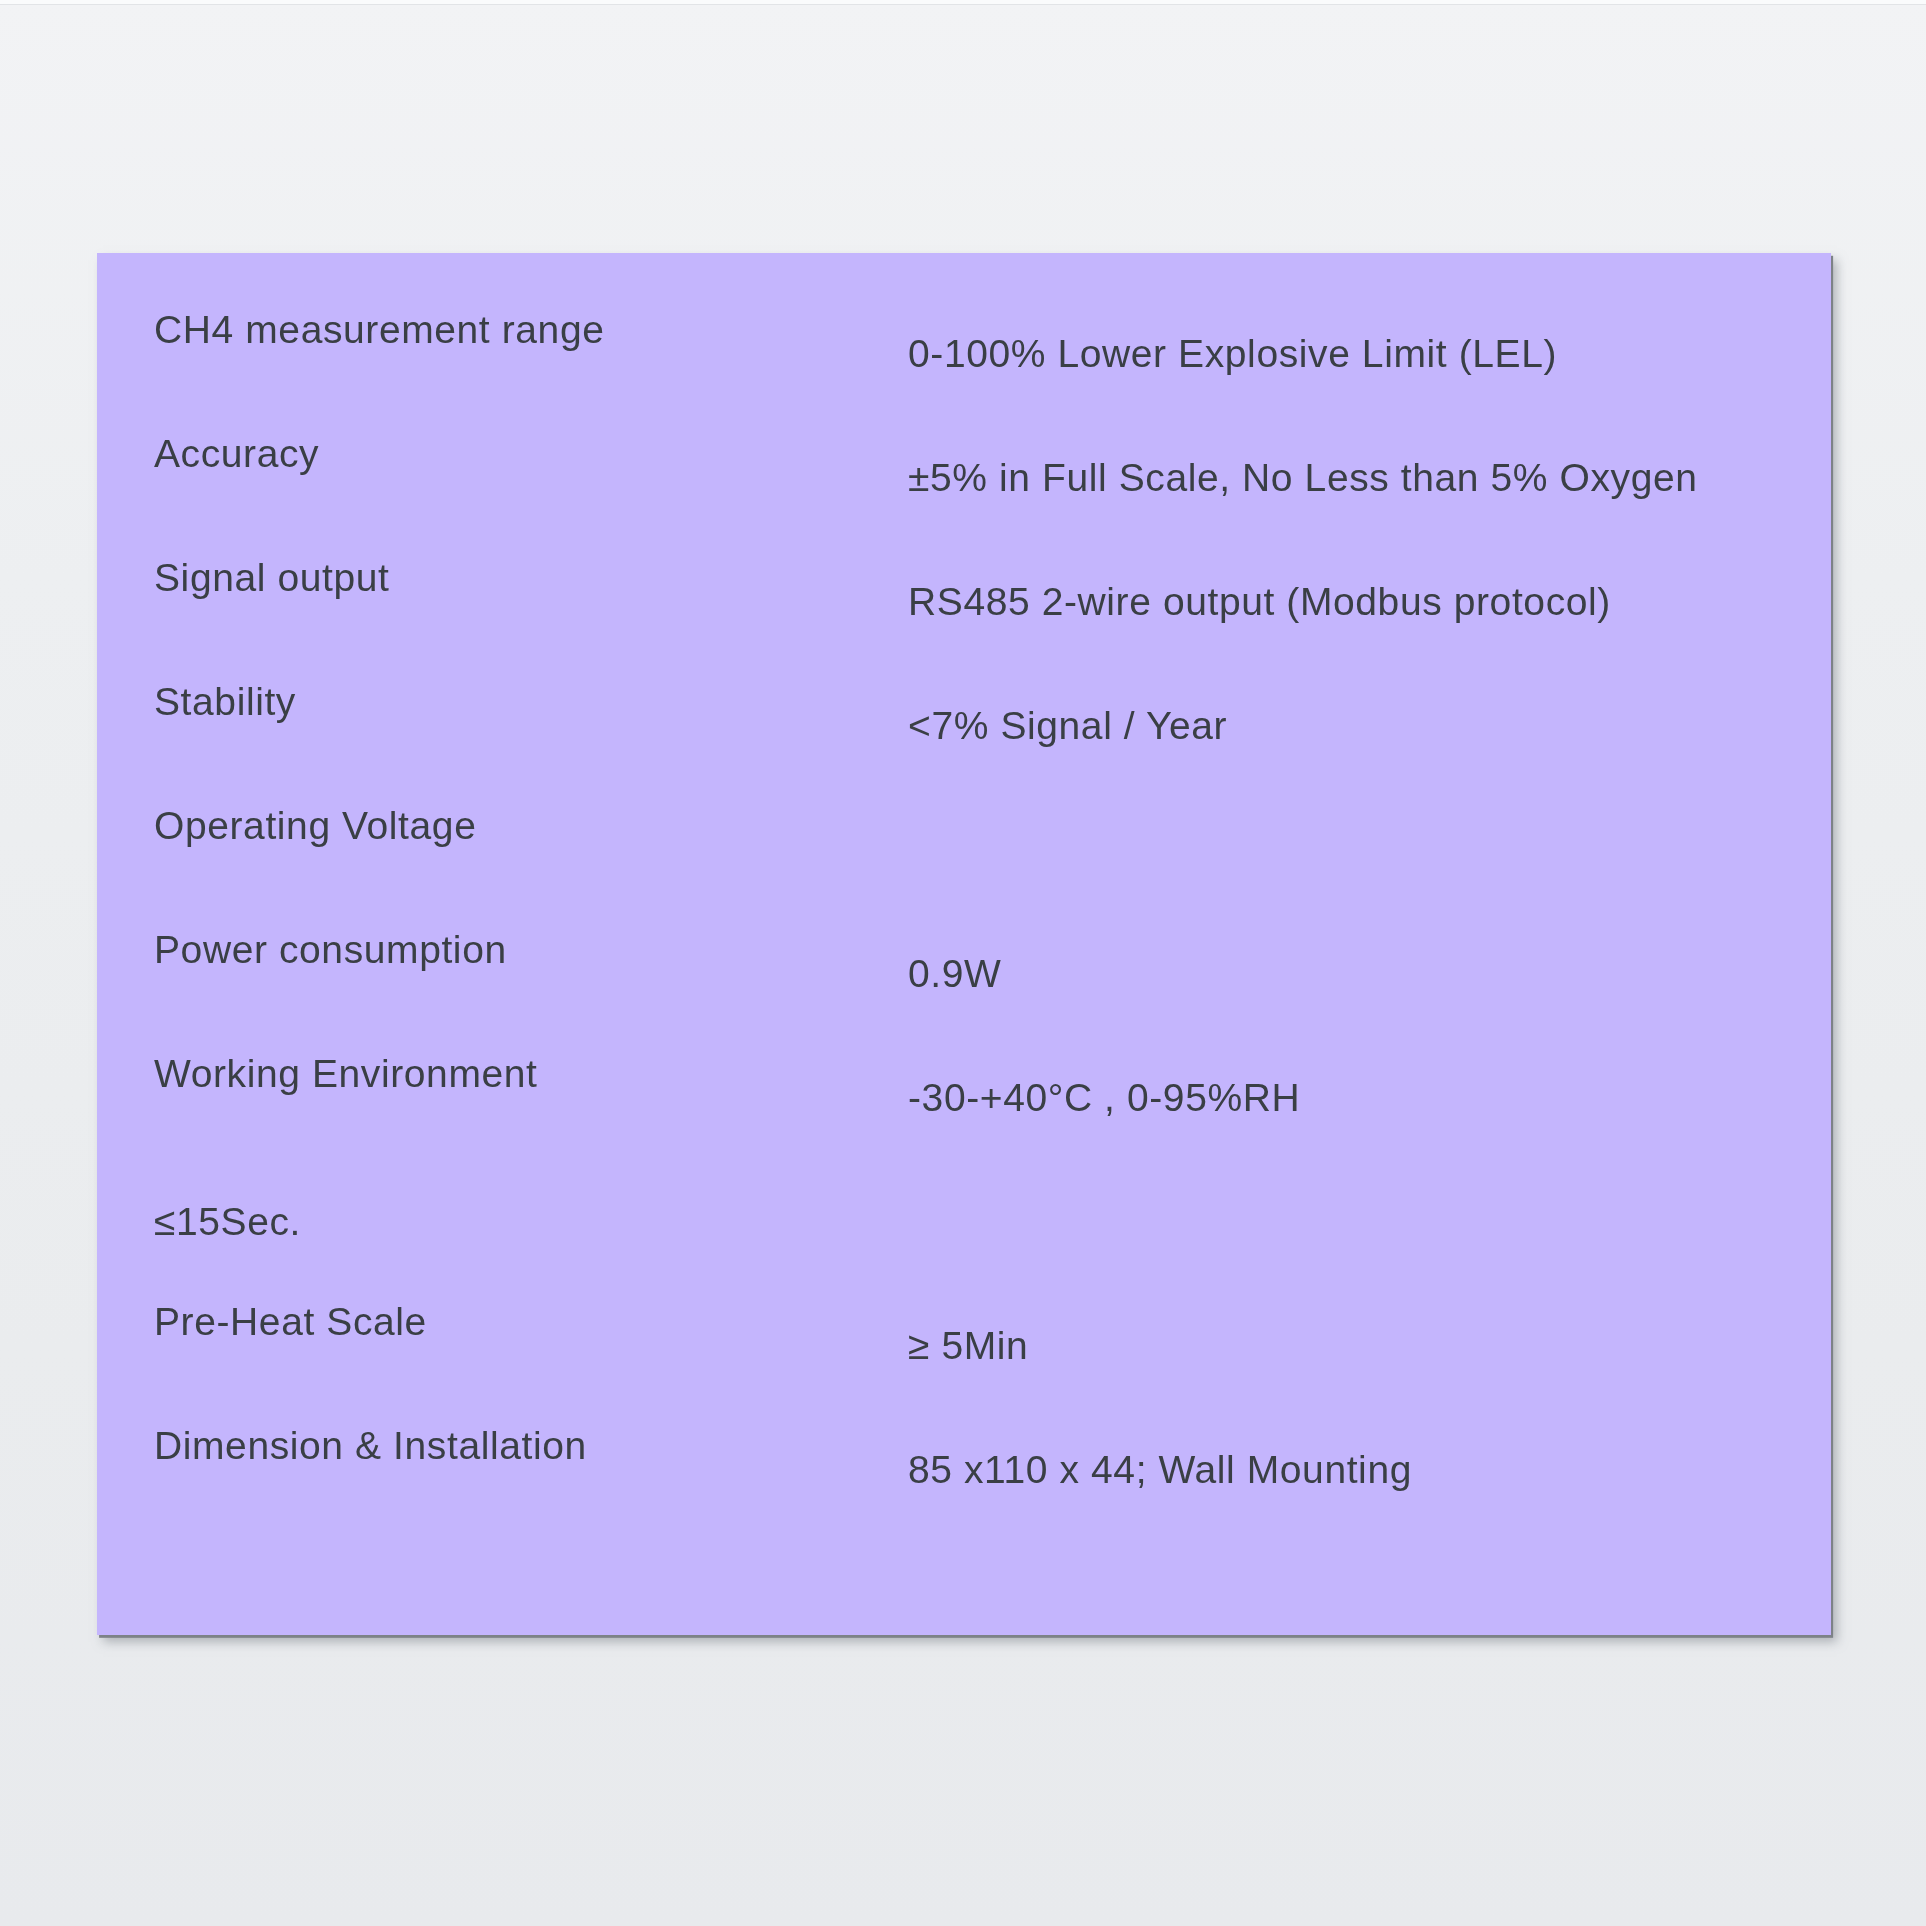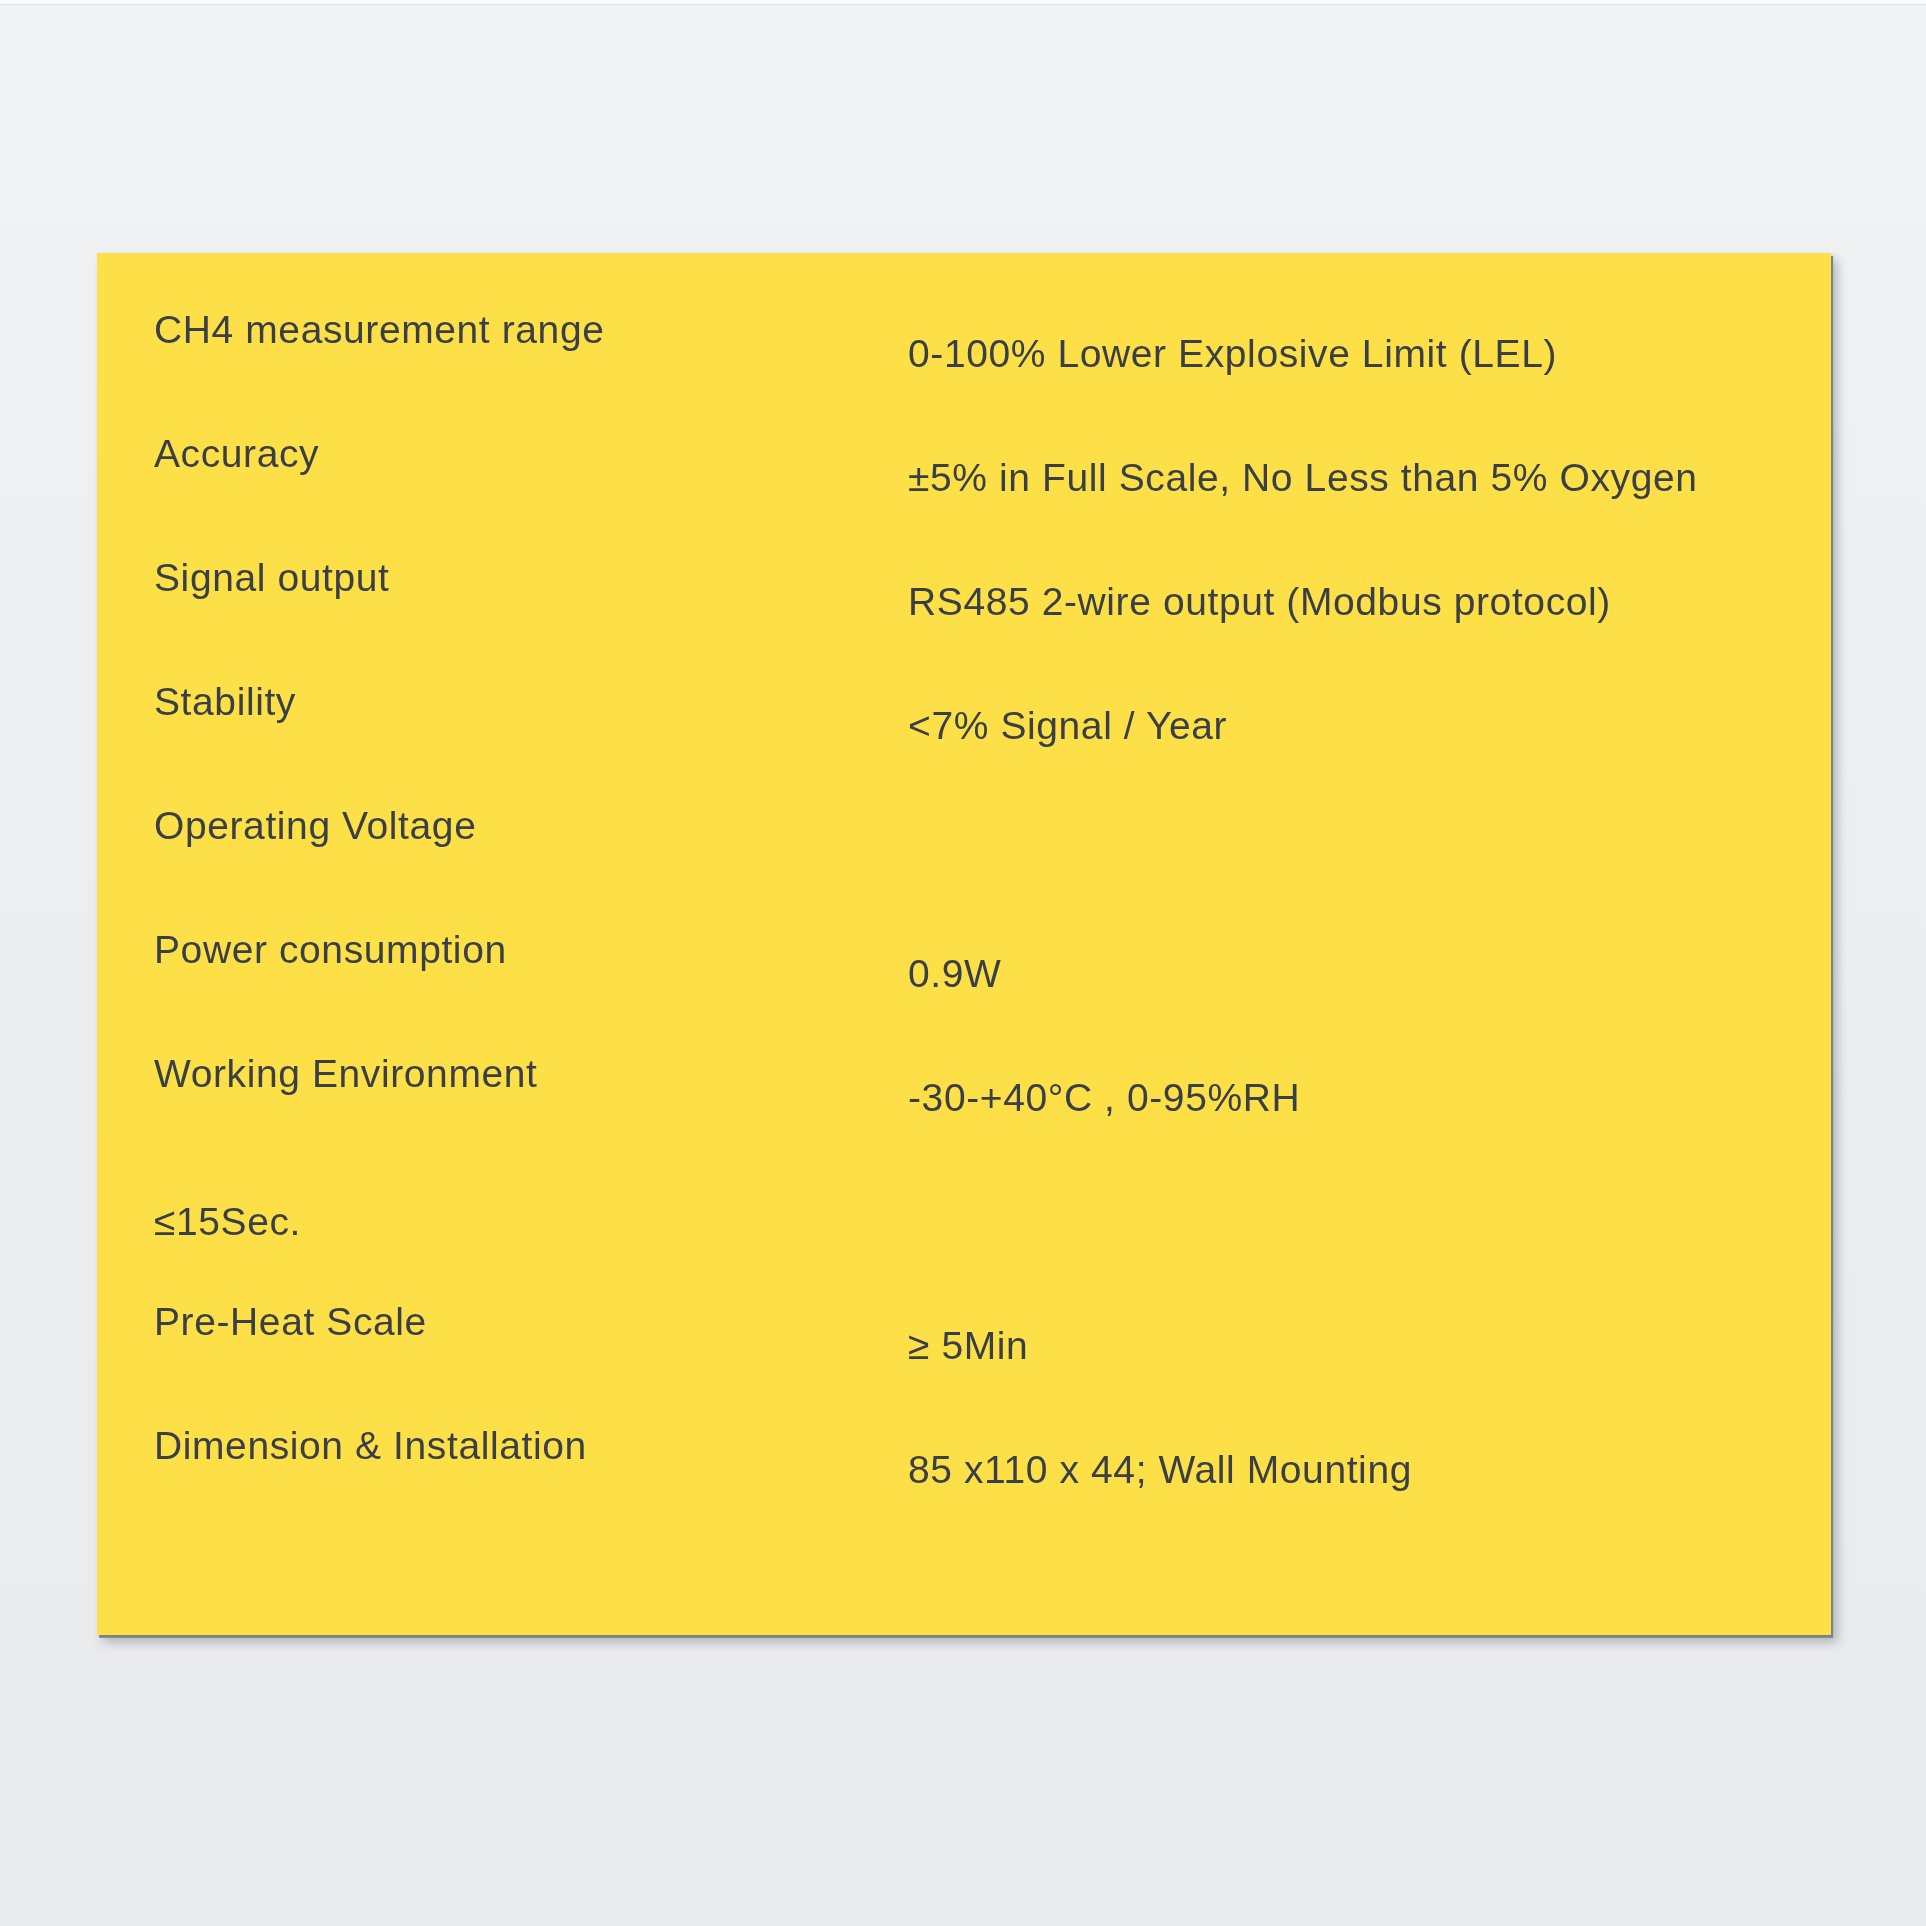--- a/index.html
+++ b/index.html
@@ -21,21 +21,21 @@
     height: 4.2px;
     background: #fafbfc;
     border-bottom: 1.4px solid #e2e4e7;
   }
   .spec-card {
     position: absolute;
     left: 97px;
     top: 253px;
     width: 1734px;
     height: 1382px;
-    background: #fde047;
+    background: #c4b5fd;
     box-shadow: 2.1px 2.8px 0 #7d8287, 5.7px 7px 10px rgba(125, 131, 138, 0.55);
     box-sizing: border-box;
     padding: 15px 28px 0 57px;
   }
   .spec-rows {
     width: 100%;
   }
   .spec-row {
     display: flex;
     align-items: center;

